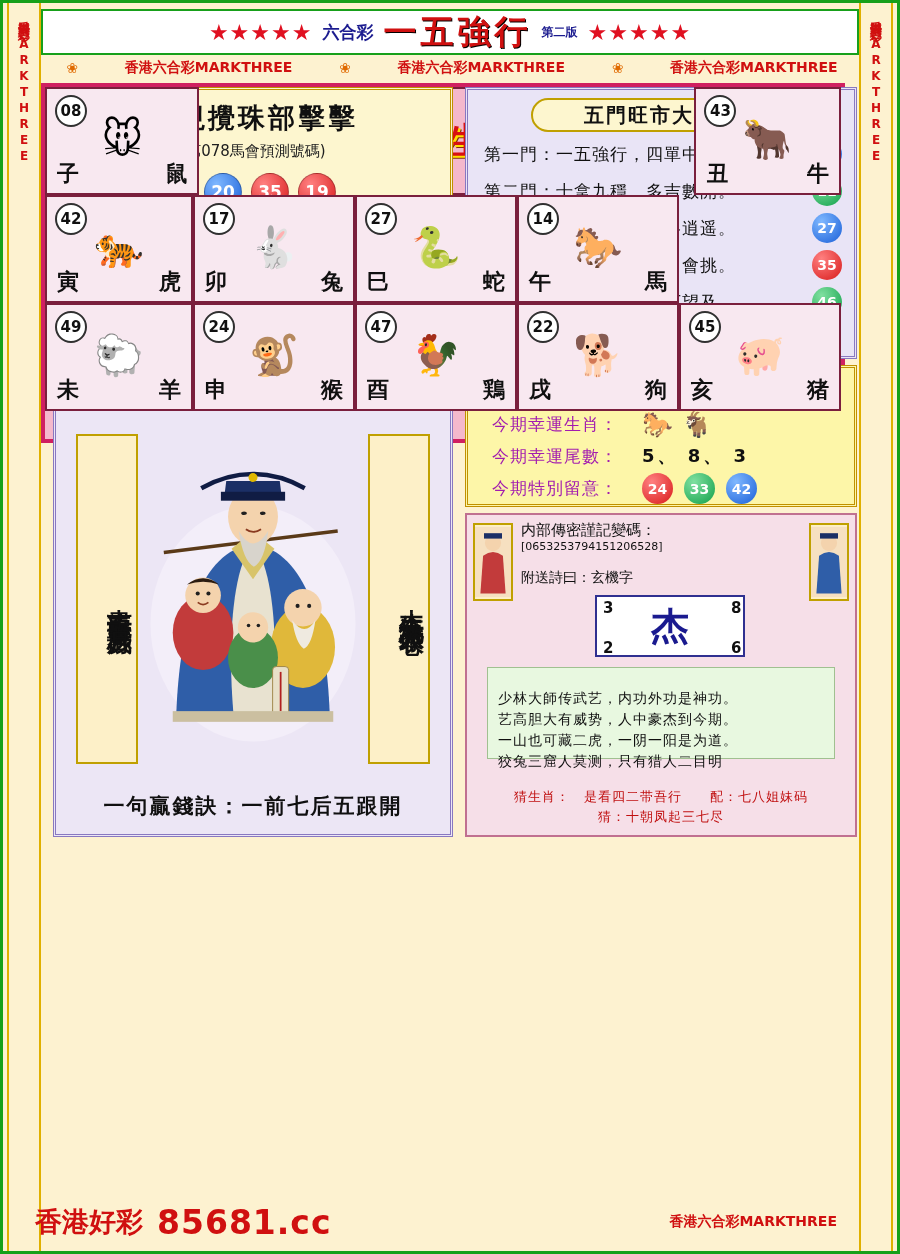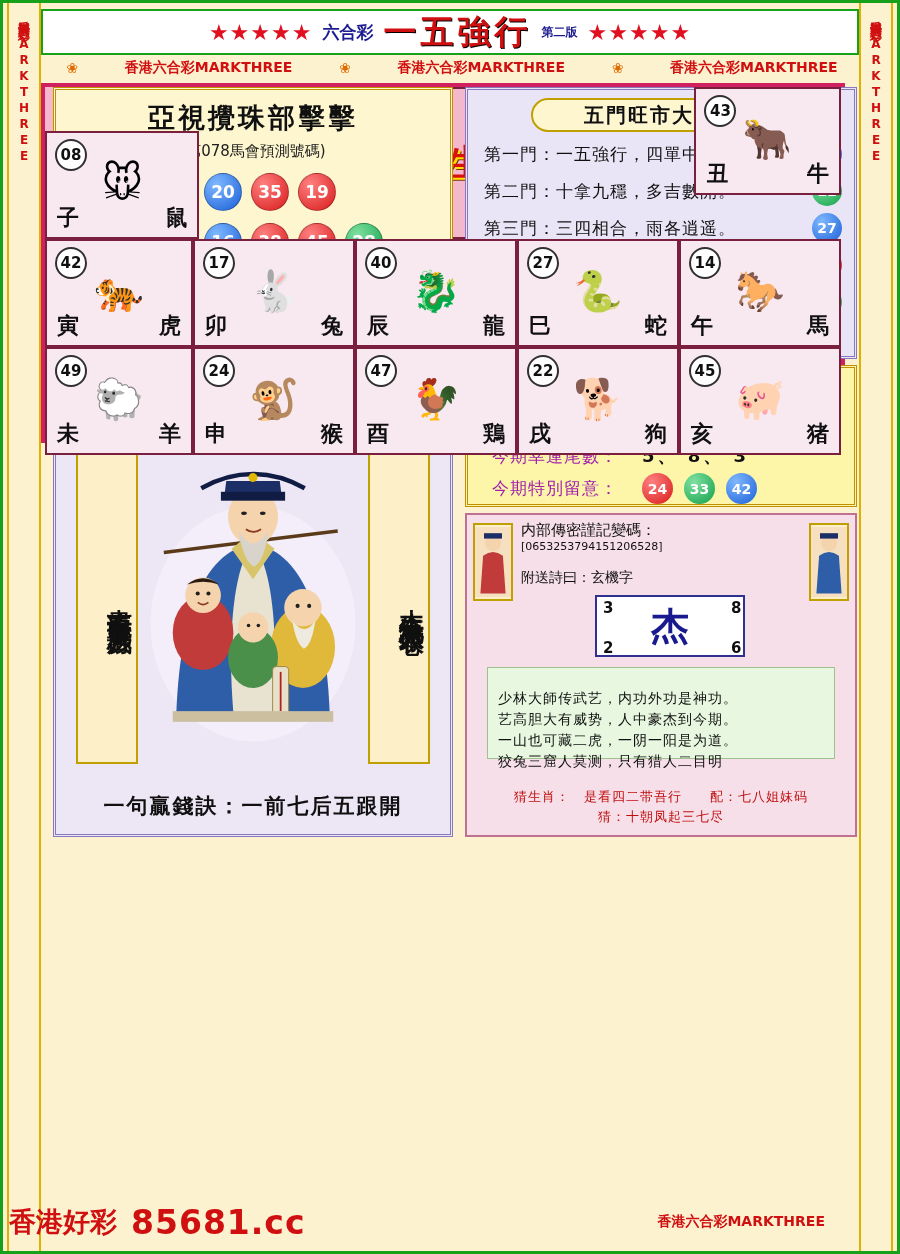--- a/index.html
+++ b/index.html
@@ -224,22 +224,22 @@
     border:2px solid #7a1f3d;
   }
   .zbanner .txt {
     font-size:36px; font-weight:bold; color:#d81010; letter-spacing:6px;
     text-shadow:2px 2px 0 #ffe000, 3px 3px 0 #80300a;
     font-family:"DejaVu Serif","Liberation Serif",serif;
   }
 
   
   .footer {
-    position:absolute; left:0; right:12px; bottom:4px; height:50px;
-    display:flex; align-items:center; padding-left:6px;text-align:center;
+    position:absolute; left:0; right:0; bottom:4px; height:50px;
+    display:flex; align-items:center; padding-left:32px;text-align:center;
   }
   .footer .brand {
     font-size:27px; font-weight:bold; color:#d01010;
     font-family:"DejaVu Serif","Liberation Serif",serif;
   }
   .footer .site {
     font-size:33px; font-weight:bold; color:#d01010; margin-left:14px;
     letter-spacing:1px;
   }
   .footer .tail {
@@ -451,21 +451,21 @@
 
       <div class="redlines">
         <div>猜生肖：　是看四二带吾行　　配：七八姐妹码</div>
         <div>猜：十朝凤起三七尽</div>
       </div>
     </div>
 
     <div id="box-zodiac">
 
       <div class="zrow">
-        <div class="zcell" style="width:156px;margin-top:44px;">
+        <div class="zcell" style="width:156px;">
           <span class="num">08</span>
           <span class="pic">🐭</span>
           <span class="earth">子</span>
           <span class="animal">鼠</span>
         </div>
         <div class="zbanner" style="width:500px;">
           <span class="txt">今期十二生肖旺碼</span>
         </div>
         <div class="zcell" style="width:148px;">
           <span class="num">43</span>
@@ -482,26 +482,20 @@
           <span class="earth">寅</span>
           <span class="animal">虎</span>
         </div>
         <div class="zcell" style="width:162px;">
           <span class="num">17</span>
           <span class="pic">🐇</span>
           <span class="earth">卯</span>
           <span class="animal">兔</span>
         </div>
         <div class="zcell" style="width:162px;">
-          <span class="num">40</span>
-          <span class="pic">🐉</span>
-          <span class="earth">辰</span>
-          <span class="animal">龍</span>
-        </div>
-        <div class="zcell" style="width:162px;">
           <span class="num">27</span>
           <span class="pic">🐍</span>
           <span class="earth">巳</span>
           <span class="animal">蛇</span>
         </div>
         <div class="zcell" style="width:162px;">
           <span class="num">14</span>
           <span class="pic">🐎</span>
           <span class="earth">午</span>
           <span class="animal">馬</span>

